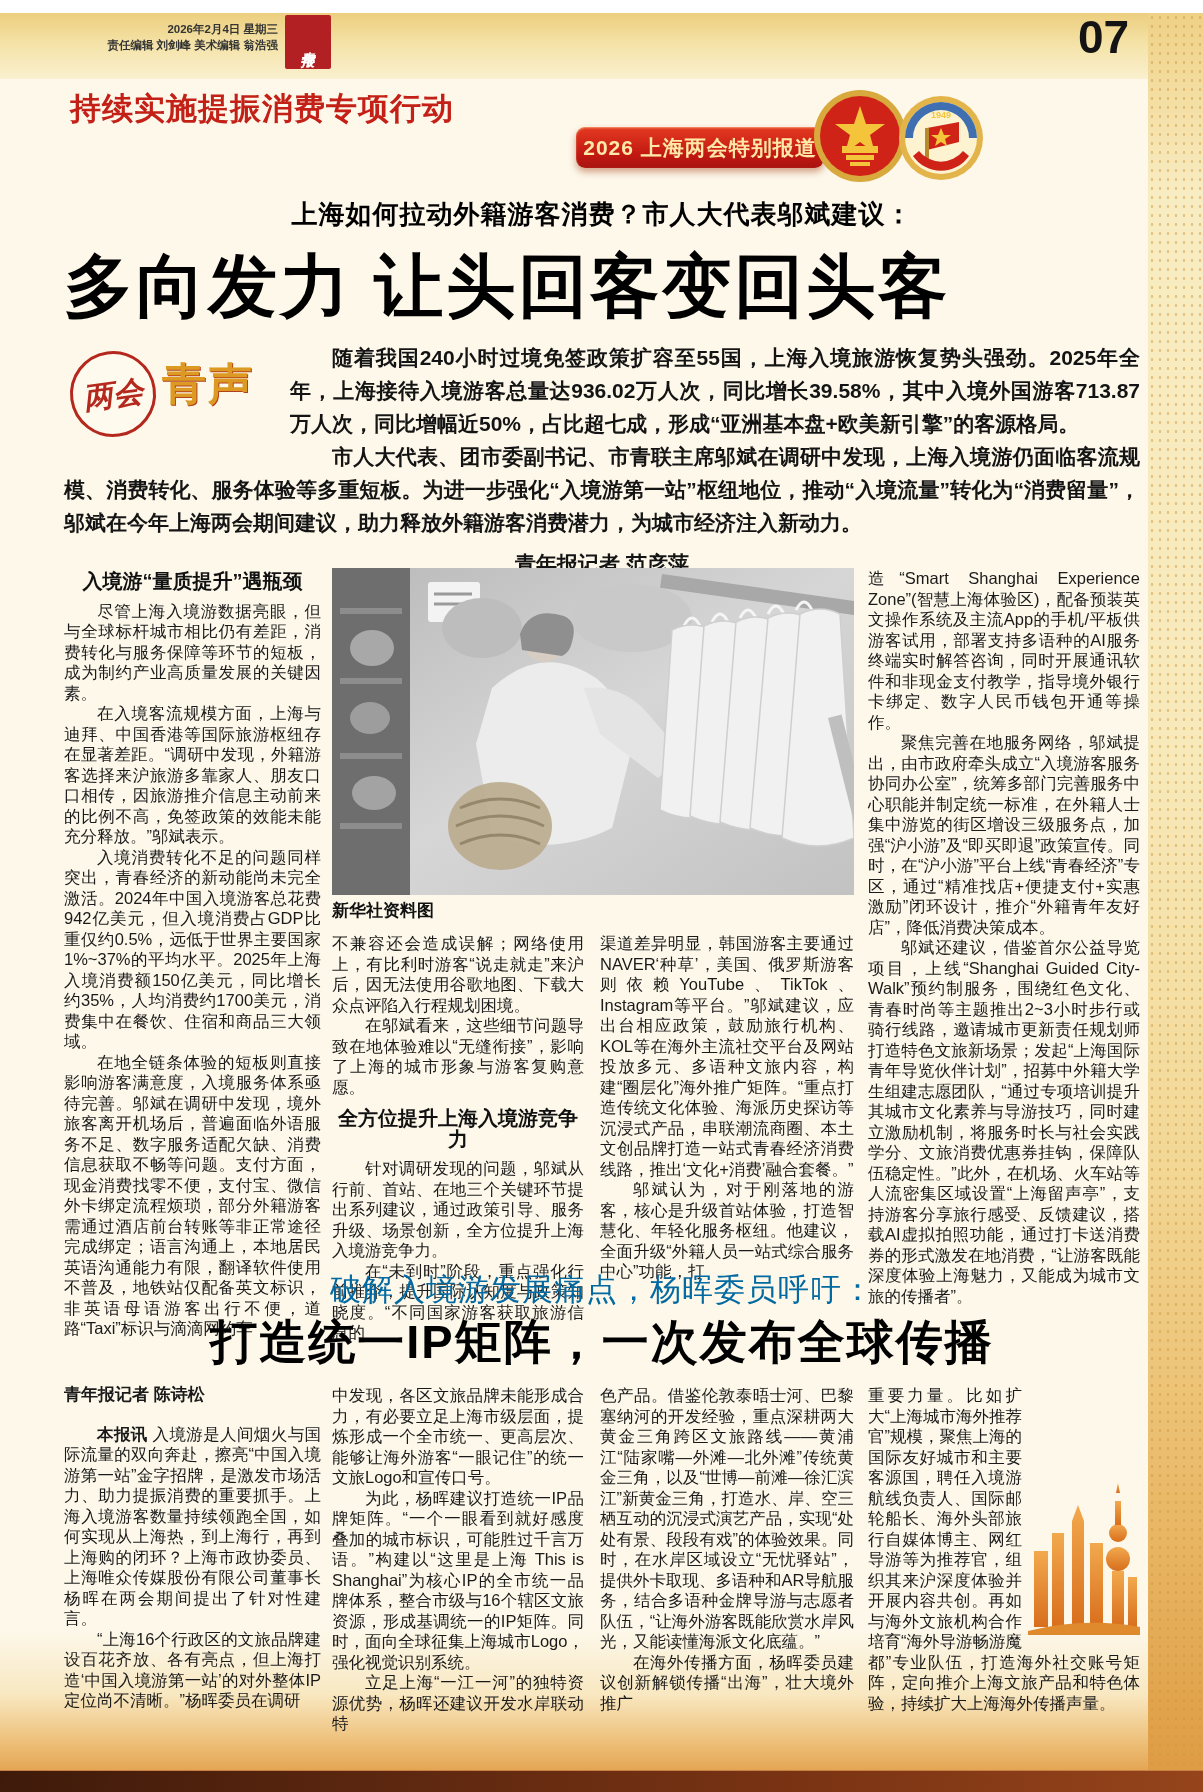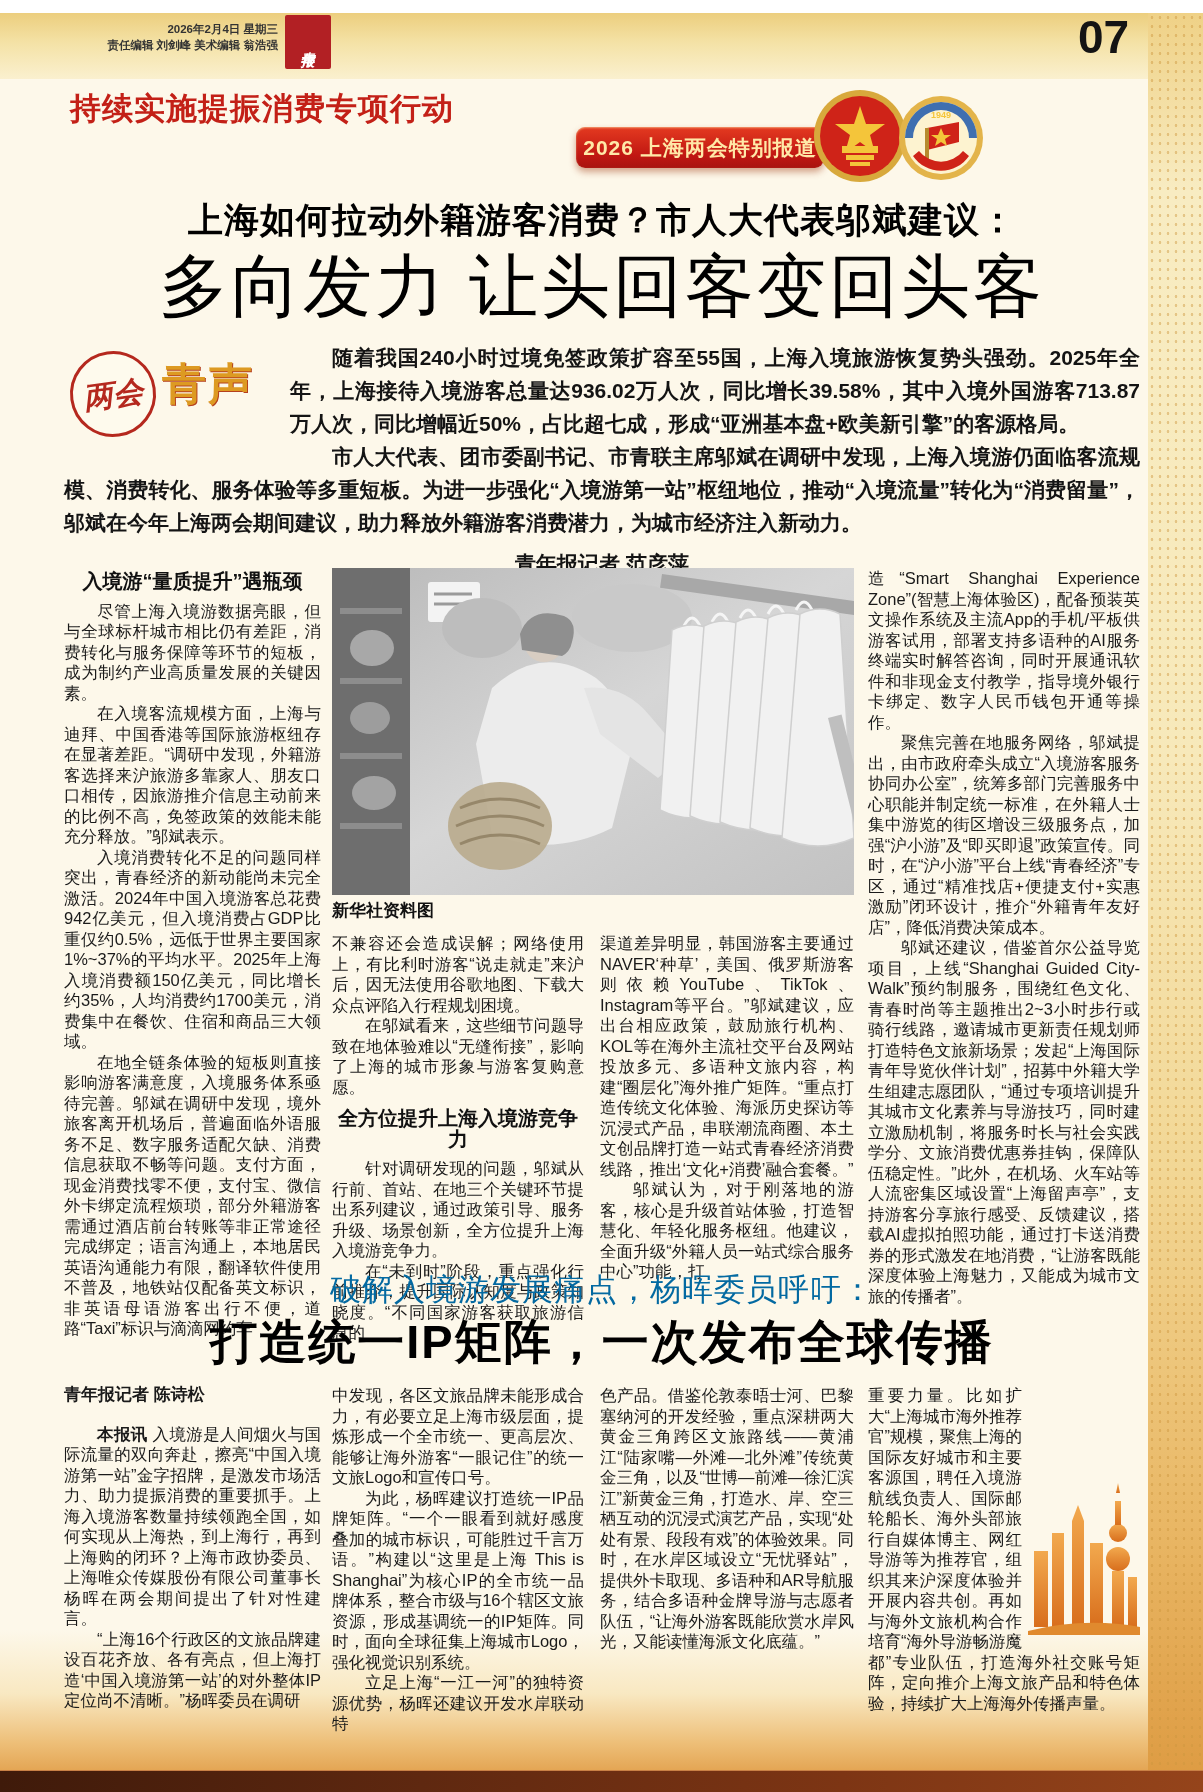--- a/index.html
+++ b/index.html
@@ -30,23 +30,23 @@
   .slogan{position:absolute;left:70px;top:88px;font-size:31px;font-weight:900;
     color:#c32017;letter-spacing:1px;}
   .badge{position:absolute;left:576px;top:127px;width:248px;height:41px;border-radius:9px;
     background:linear-gradient(180deg,#e43a20 0%,#c01712 70%,#a81410 100%);
     box-shadow:0 4px 7px rgba(160,55,15,.45), inset 0 1px 2px rgba(255,240,180,.55);
     display:flex;align-items:center;justify-content:center;
     font-size:21px;font-weight:800;color:#ffe9a8;letter-spacing:1px;}
   .emblem{position:absolute;}
   
   .kicker1{position:absolute;left:64px;top:197px;width:1076px;text-align:center;
-    font-size:35px;font-weight:600;letter-spacing:1px;color:#000;}
-  .headline1{position:absolute;left:64px;top:241px;width:1076px;text-align:center;
-    font-size:69px;font-weight:400;letter-spacing:3px;color:#000;white-space:nowrap;}
+    font-size:26px;font-weight:600;letter-spacing:1px;color:#000;}
+  .headline1{position:absolute;left:64px;top:241px;width:1076px;
+    font-size:69px;font-weight:700;letter-spacing:3px;color:#000;white-space:nowrap;}
   
   .lead{position:absolute;left:64px;top:341px;width:1076px;
     font-size:21px;line-height:33px;font-weight:700;text-align:justify;color:#141414;}
   .lead p{margin:0;text-indent:2em;}
   .qs-logo{float:left;width:206px;height:96px;margin:8px 14px 2px 6px;position:relative;}
   .qs-circle{position:absolute;left:0;top:2px;width:80px;height:80px;border:3px solid #b5281e;
     border-radius:50%;display:flex;align-items:center;justify-content:center;transform:rotate(-8deg);
     color:#b5281e;font-size:30px;font-weight:900;font-style:italic;background:rgba(255,252,240,.5);}
   .qs-label{position:absolute;left:92px;top:18px;font-size:44px;font-weight:900;color:#dd9a22;
     text-shadow:1px 1px 0 #b5401e;letter-spacing:2px;}
@@ -229,20 +229,21 @@
         <p>“上海16个行政区的文旅品牌建设百花齐放、各有亮点，但上海打造‘中国入境游第一站’的对外整体IP定位尚不清晰。”杨晖委员在调研</p>
       </div>
   </div>
   <div class="body-col a2c2">
       <p class="cont">中发现，各区文旅品牌未能形成合力，有必要立足上海市级层面，提炼形成一个全市统一、更高层次、能够让海外游客“一眼记住”的统一文旅Logo和宣传口号。</p>
       <p>为此，杨晖建议打造统一IP品牌矩阵。“一个一眼看到就好感度叠加的城市标识，可能胜过千言万语。”构建以“这里是上海 This is Shanghai”为核心IP的全市统一品牌体系，整合市级与16个辖区文旅资源，形成基调统一的IP矩阵。同时，面向全球征集上海城市Logo，强化视觉识别系统。</p>
       <p>立足上海“一江一河”的独特资源优势，杨晖还建议开发水岸联动特</p>
     </div>
   <div class="body-col a2c3">
       <p class="cont">色产品。借鉴伦敦泰晤士河、巴黎塞纳河的开发经验，重点深耕两大黄金三角跨区文旅路线——黄浦江“陆家嘴—外滩—北外滩”传统黄金三角，以及“世博—前滩—徐汇滨江”新黄金三角，打造水、岸、空三栖互动的沉浸式演艺产品，实现“处处有景、段段有戏”的体验效果。同时，在水岸区域设立“无忧驿站”，提供外卡取现、多语种和AR导航服务，结合多语种金牌导游与志愿者队伍，“让海外游客既能欣赏水岸风光，又能读懂海派文化底蕴。”</p>
+      <p>在海外传播方面，杨晖委员建议创新解锁传播“出海”，壮大境外推广</p>
     </div>
   <div class="body-col a2c4">
     <div class="skyline-float">
       <svg width="112" height="158" viewBox="0 0 112 158">
         <defs>
           <linearGradient id="sky" x1="0" y1="0" x2="0" y2="1">
             <stop offset="0" stop-color="#f2a94e"></stop>
               <stop offset="1" stop-color="#d86e1c"></stop>
           </linearGradient>
         </defs>

